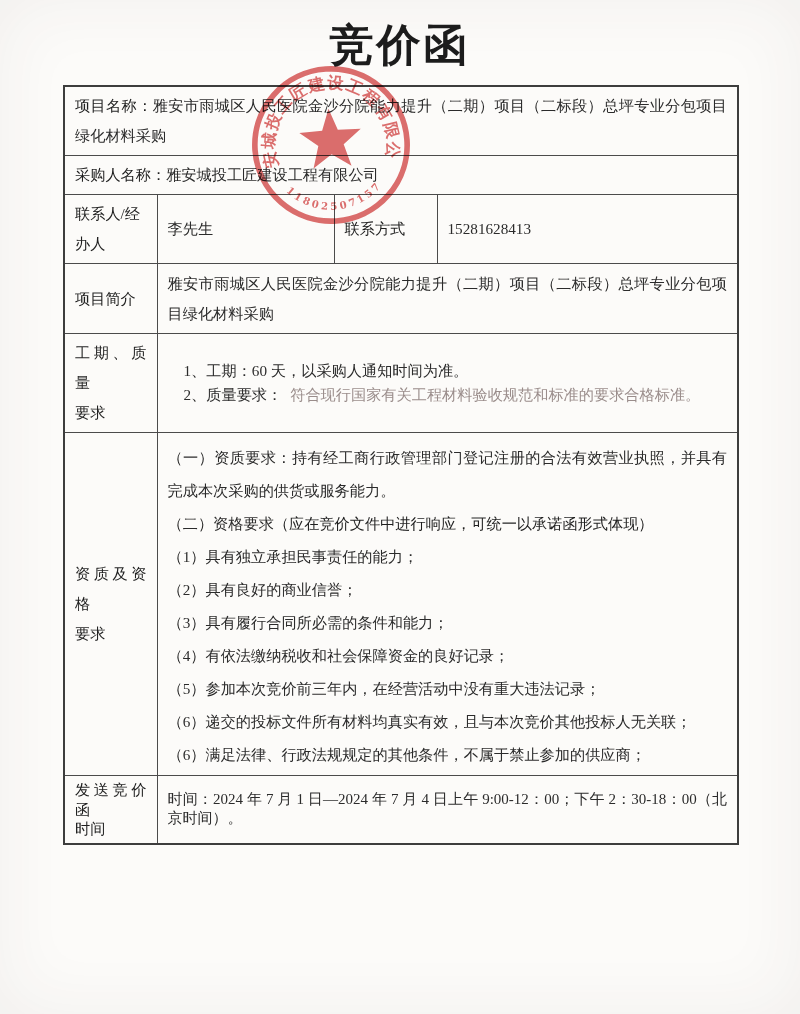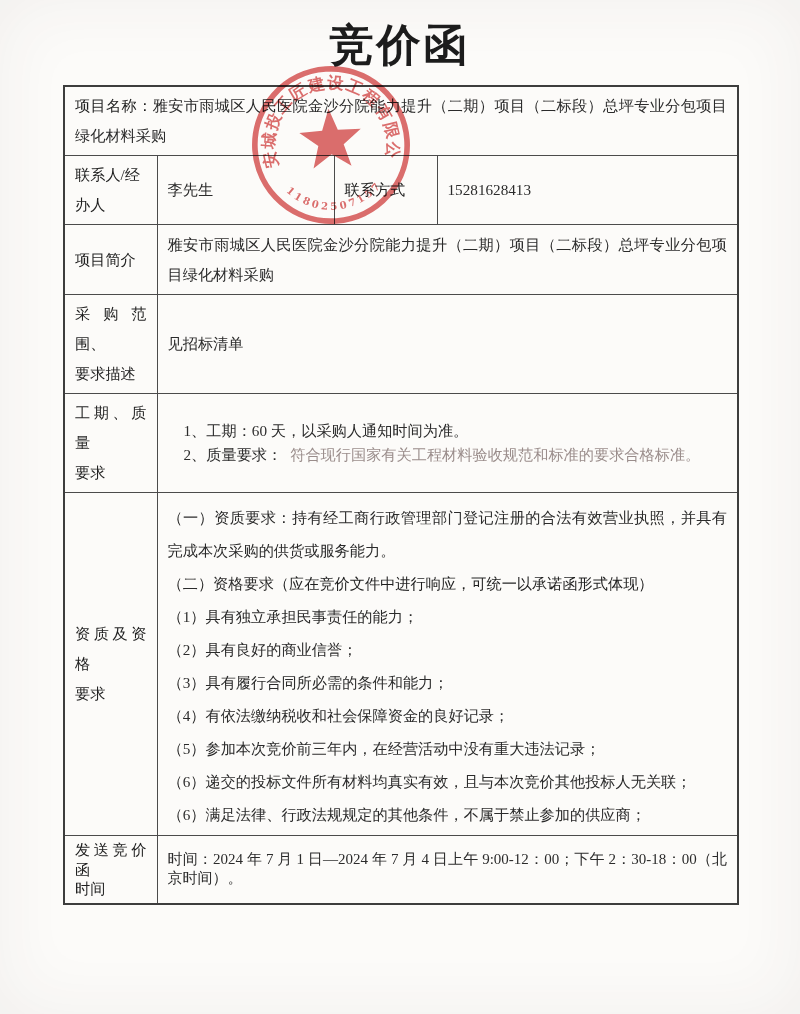--- a/index.html
+++ b/index.html
@@ -104,43 +104,39 @@
           <col style="width:177px">
           <col style="width:103px">
           <col style="width:301px">
       </colgroup>
 
       <tbody>
           <tr class="r1">
         <td colspan="4" class="vtop"><span class="lbl">项目名称：</span><span>雅安市雨城区人民医院金沙分院能力提升（二期）项目（二标段）总坪专业分包项目绿化材料采购</span></td>
       </tr>
 
+      <tr class="r2">
+        <td colspan="4"><span class="lbl">采购人名称：</span><span>雅安城投工匠建设工程有限公司</span></td>
+      </tr>
 
       <tr class="r3">
         <td class="labelcell lbl vtop">
           <span class="lbl-line">联系人/经</span>
           <span class="lbl-line">办人</span>
         </td>
         <td class="vtop">李先生</td>
         <td class="vtop lbl">联系方式</td>
         <td class="vtop">15281628413</td>
       </tr>
 
       <tr class="r4">
         <td class="labelcell lbl vtop">项目简介</td>
         <td colspan="3" class="vtop content">雅安市雨城区人民医院金沙分院能力提升（二期）项目（二标段）总坪专业分包项目绿化材料采购</td>
       </tr>
 
-      <tr class="r5">
-        <td class="labelcell lbl vtop">
-          <span class="lbl-line">采购范围、</span>
-          <span class="lbl-line">要求描述</span>
-        </td>
-        <td colspan="3" class="vtop">见招标清单</td>
-      </tr>
 
       <tr class="r6">
         <td class="labelcell lbl">
           <span class="lbl-line">工期、质量</span>
           <span class="lbl-line lbl-center">要求</span>
         </td>
         <td colspan="3" class="content">
           <span class="lbl-line">1、工期：60 天，以采购人通知时间为准。</span>
           <span class="lbl-line"><span>2、质量要求：</span><span class="faded">符合现行国家有关工程材料验收规范和标准的要求合格标准。</span></span>
         </td>

